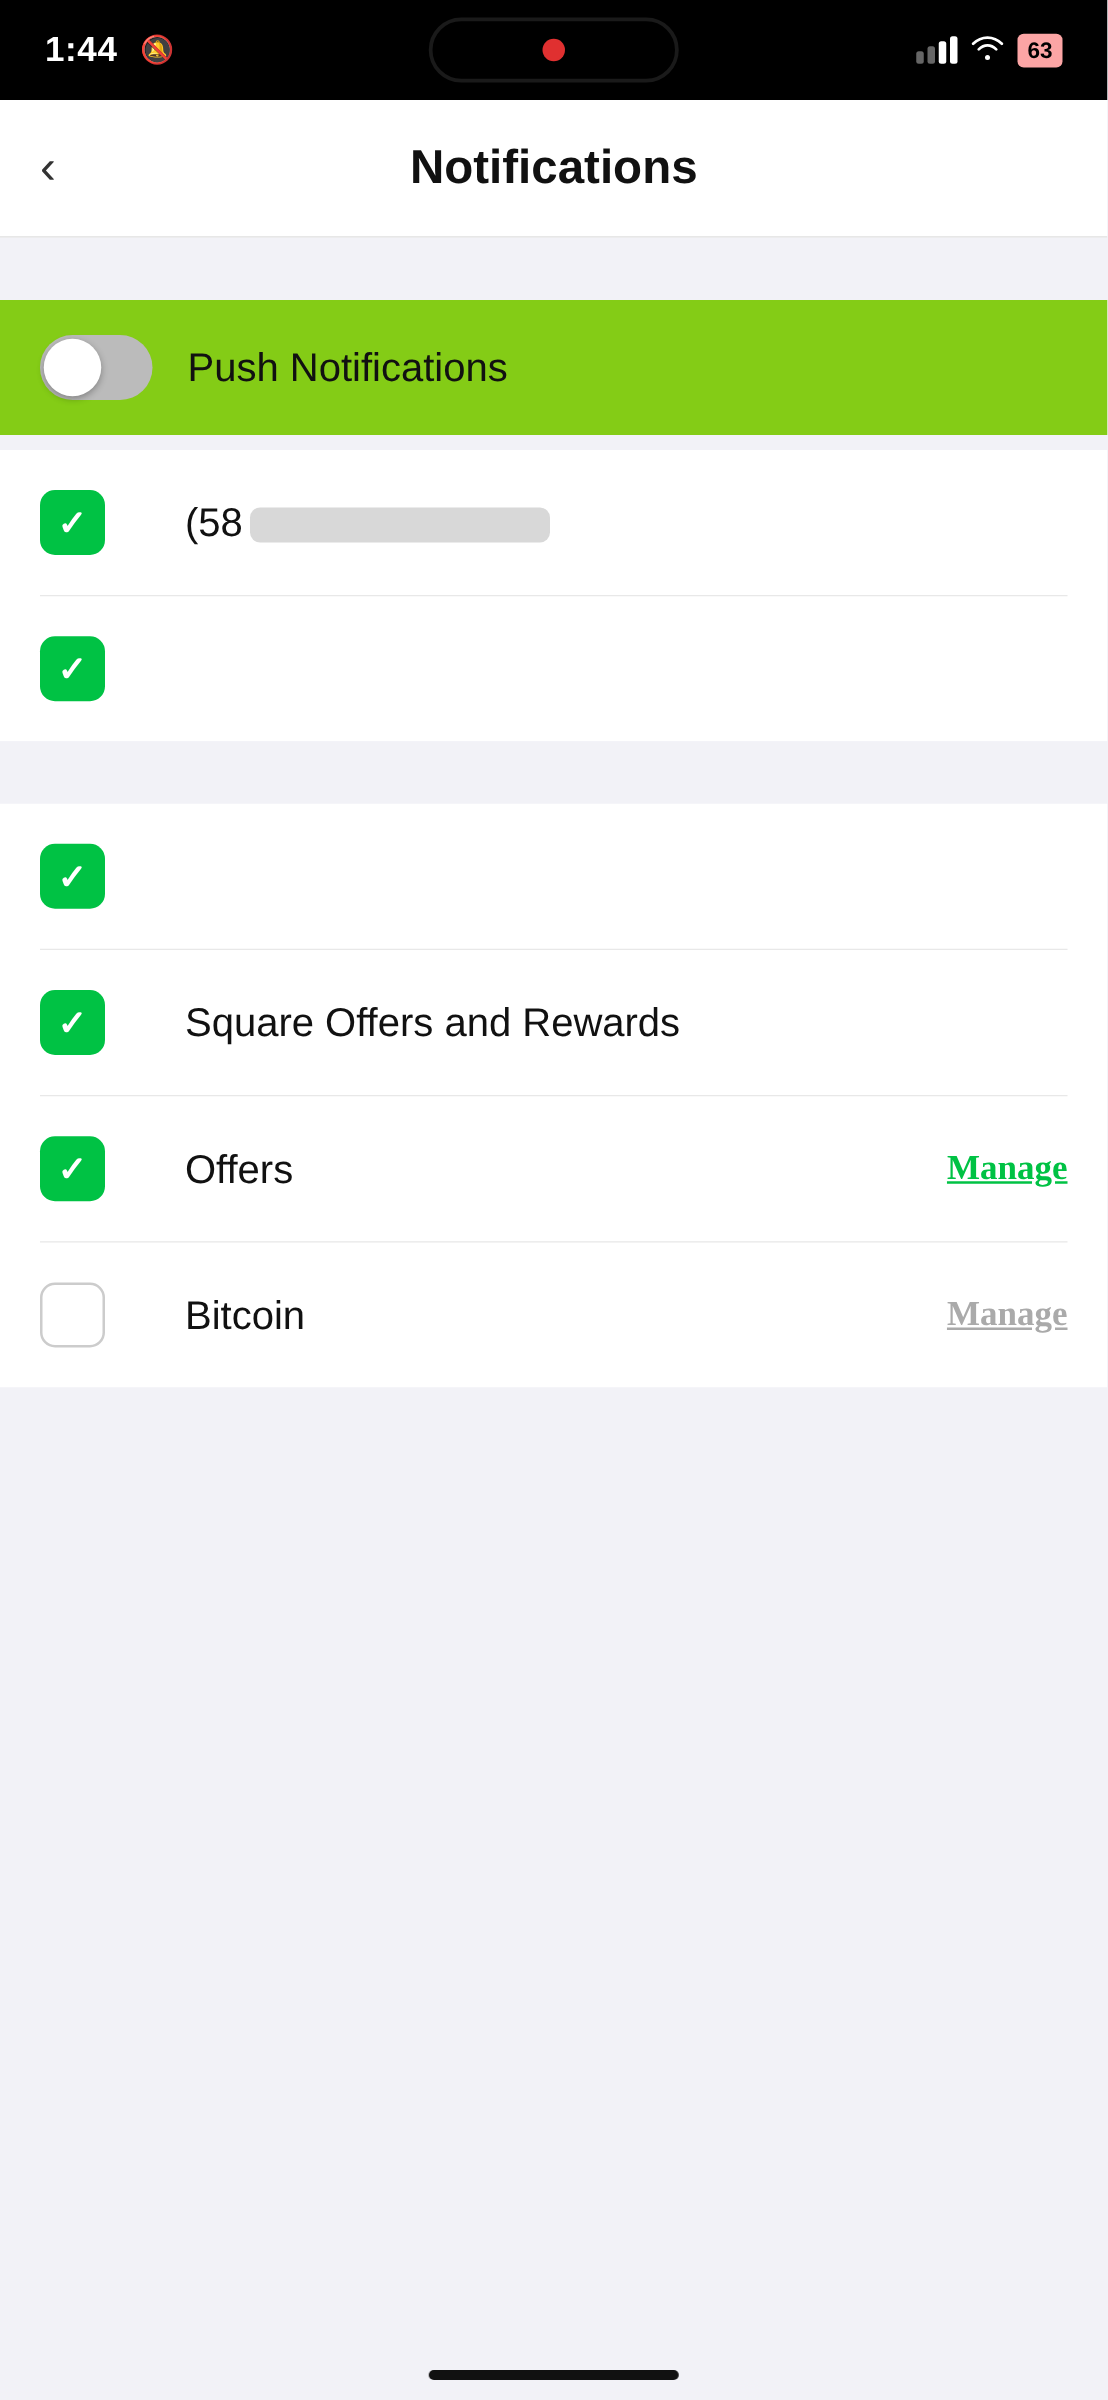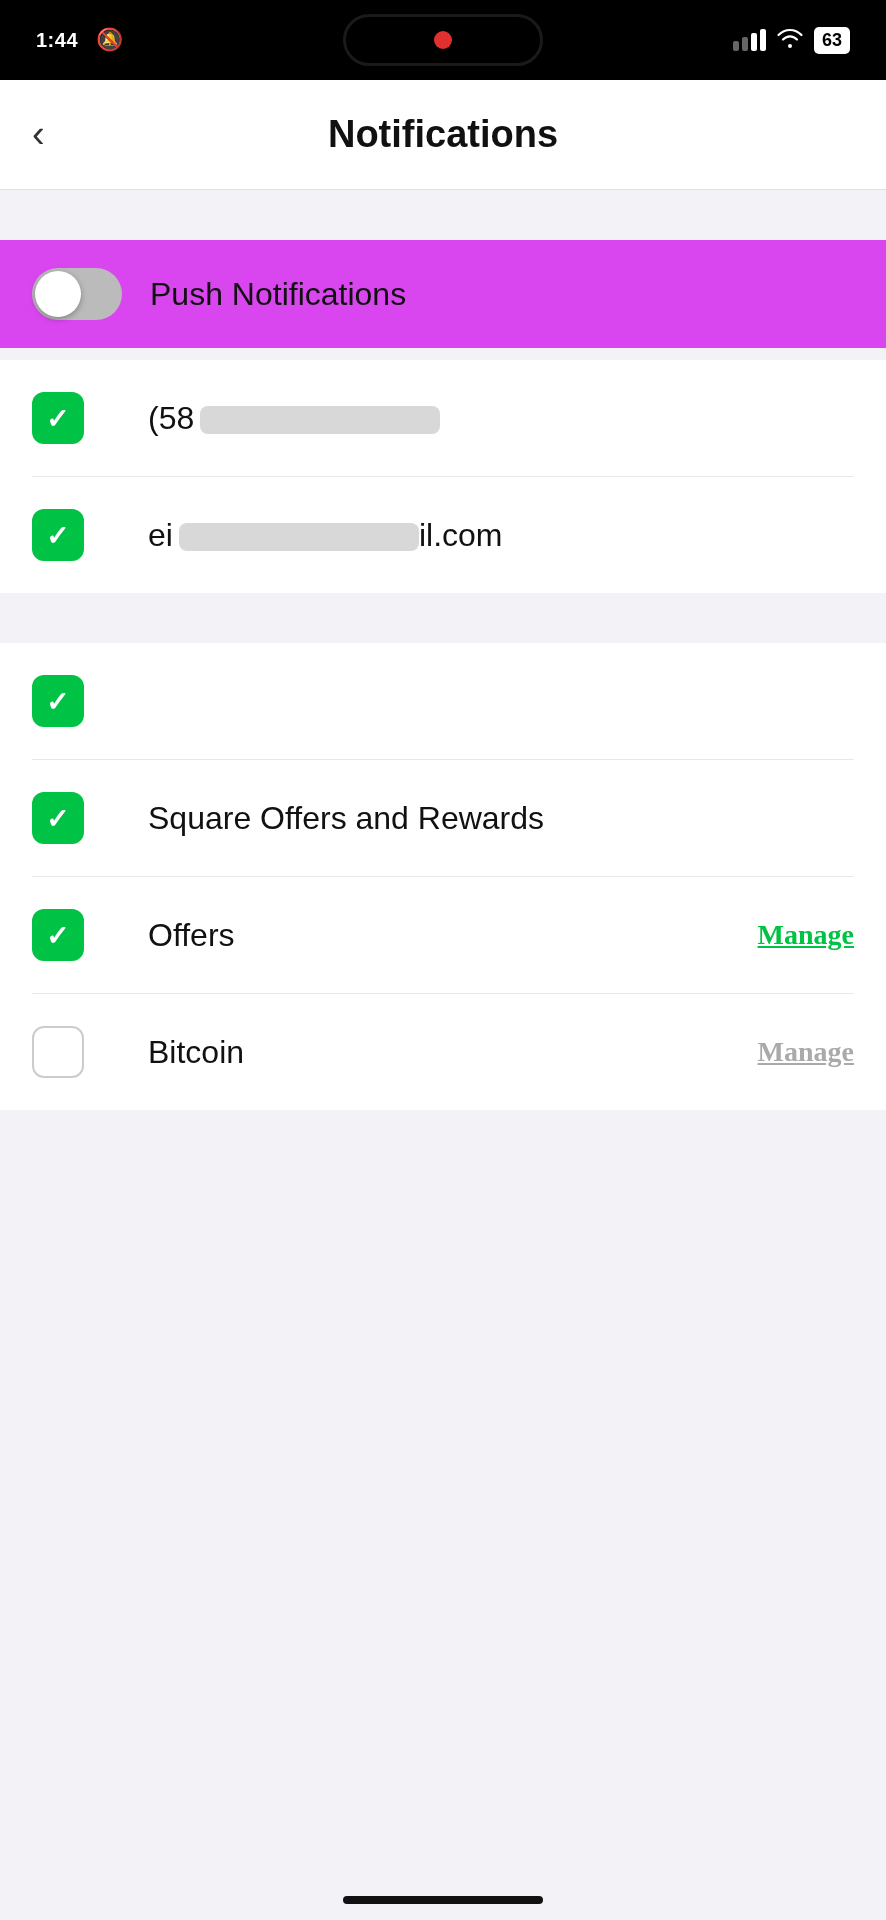--- a/index.html
+++ b/index.html
@@ -19,21 +19,21 @@
       background: #000;
       height: 80px;
       display: flex;
       align-items: center;
       justify-content: space-between;
       padding: 0 36px;
       position: relative;
     }
     .status-time {
       color: #fff;
-      font-size: 20px;
+      font-size: 28px;
       font-weight: 600;
       letter-spacing: 0.5px;
     }
     .status-mute {
       color: #fff;
       font-size: 22px;
       margin-left: 10px;
     }
     .status-left {
       display: flex;
@@ -75,21 +75,21 @@
       width: 6px;
       background: #fff;
       border-radius: 2px;
     }
     .signal-bar.dim { background: rgba(255,255,255,0.4); }
     .wifi-icon {
       color: #fff;
       font-size: 22px;
     }
     .battery-box {
-      background: #ffffff;
+      background: #fca5a5;
       border-radius: 5px;
       padding: 3px 8px;
       font-size: 18px;
       font-weight: 700;
       color: #000;
       display: flex;
     }
 
     
     .nav-header {
@@ -116,21 +116,21 @@
     }
 
     
     .section-gap {
       background: #f2f2f7;
       height: 50px;
     }
 
     
     .push-notifications-section {
-      background: #d946ef;
+      background: #84cc16;
       padding: 0 32px;
     }
     .push-notifications-row {
       display: flex;
       align-items: center;
       gap: 28px;
       padding: 28px 0;
     }
     
     .toggle-switch {
@@ -302,23 +302,20 @@
     </div>
     <span class="item-label">
       (58<span class="redacted-block"></span>
     </span>
   </div>
 
   <div class="list-item">
     <div class="checkbox checked">
       <span class="checkmark">✓</span>
     </div>
-    <span class="item-label">
-      ei<span class="redacted-block"></span>il.com
-    </span>
   </div>
 </div>
 
 <div class="section-gap"></div>
 
 <div class="list-section">
 
   <div class="list-item">
     <div class="checkbox checked">
       <span class="checkmark">✓</span>

